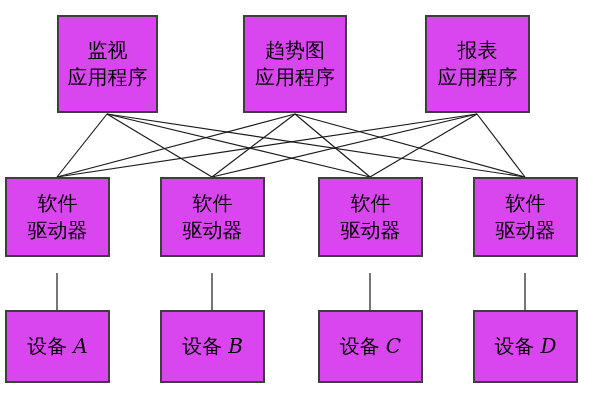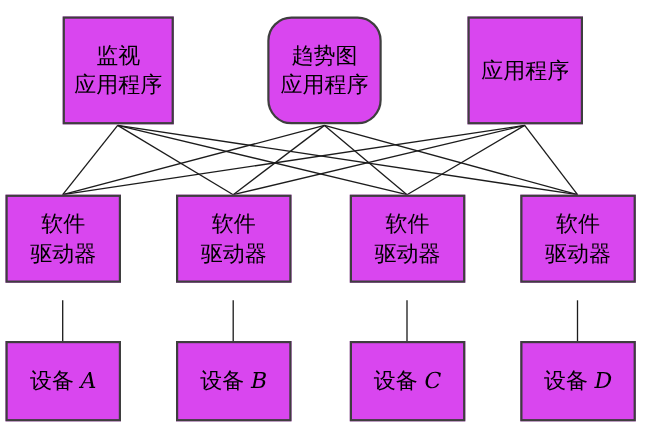--- a/index.html
+++ b/index.html
@@ -32,21 +32,21 @@
     flex-direction: column;
     align-items: center;
     justify-content: center;
     text-align: center;
     font-size: 20px;
     line-height: 1.35;
   }
   
   .app   { top: 15px;  height: 98px; }
   .app-0 { left: 57px;  width: 101px; }
-  .app-1 { left: 243px; width: 104px; border-radius: 22px; }
+  .app-1 { left: 243px; width: 104px; }
   .app-2 { left: 425px; width: 105px; }
   
   .drv   { top: 167px; height: 80px; width: 105px; margin-top: 10px; }
   .dev   { top: 310px; height: 73px; width: 105px; text-align: right; }
   .col-0 { left: 5px; }
   .col-1 { left: 160px; }
   .col-2 { left: 318px; }
   .col-3 { left: 473px; }
   .dev .row {
     display: flex;
@@ -88,20 +88,21 @@
 
   <div class="node app app-0">
     <span>监视</span>
     <span>应用程序</span>
   </div>
   <div class="node app app-1">
     <span>趋势图</span>
     <span>应用程序</span>
   </div>
   <div class="node app app-2">
+    <span>报表</span>
     <span>应用程序</span>
   </div>
 
   <div class="node drv col-0">
     <span>软件</span>
     <span>驱动器</span>
   </div>
   <div class="node drv col-1">
     <span>软件</span>
     <span>驱动器</span>

